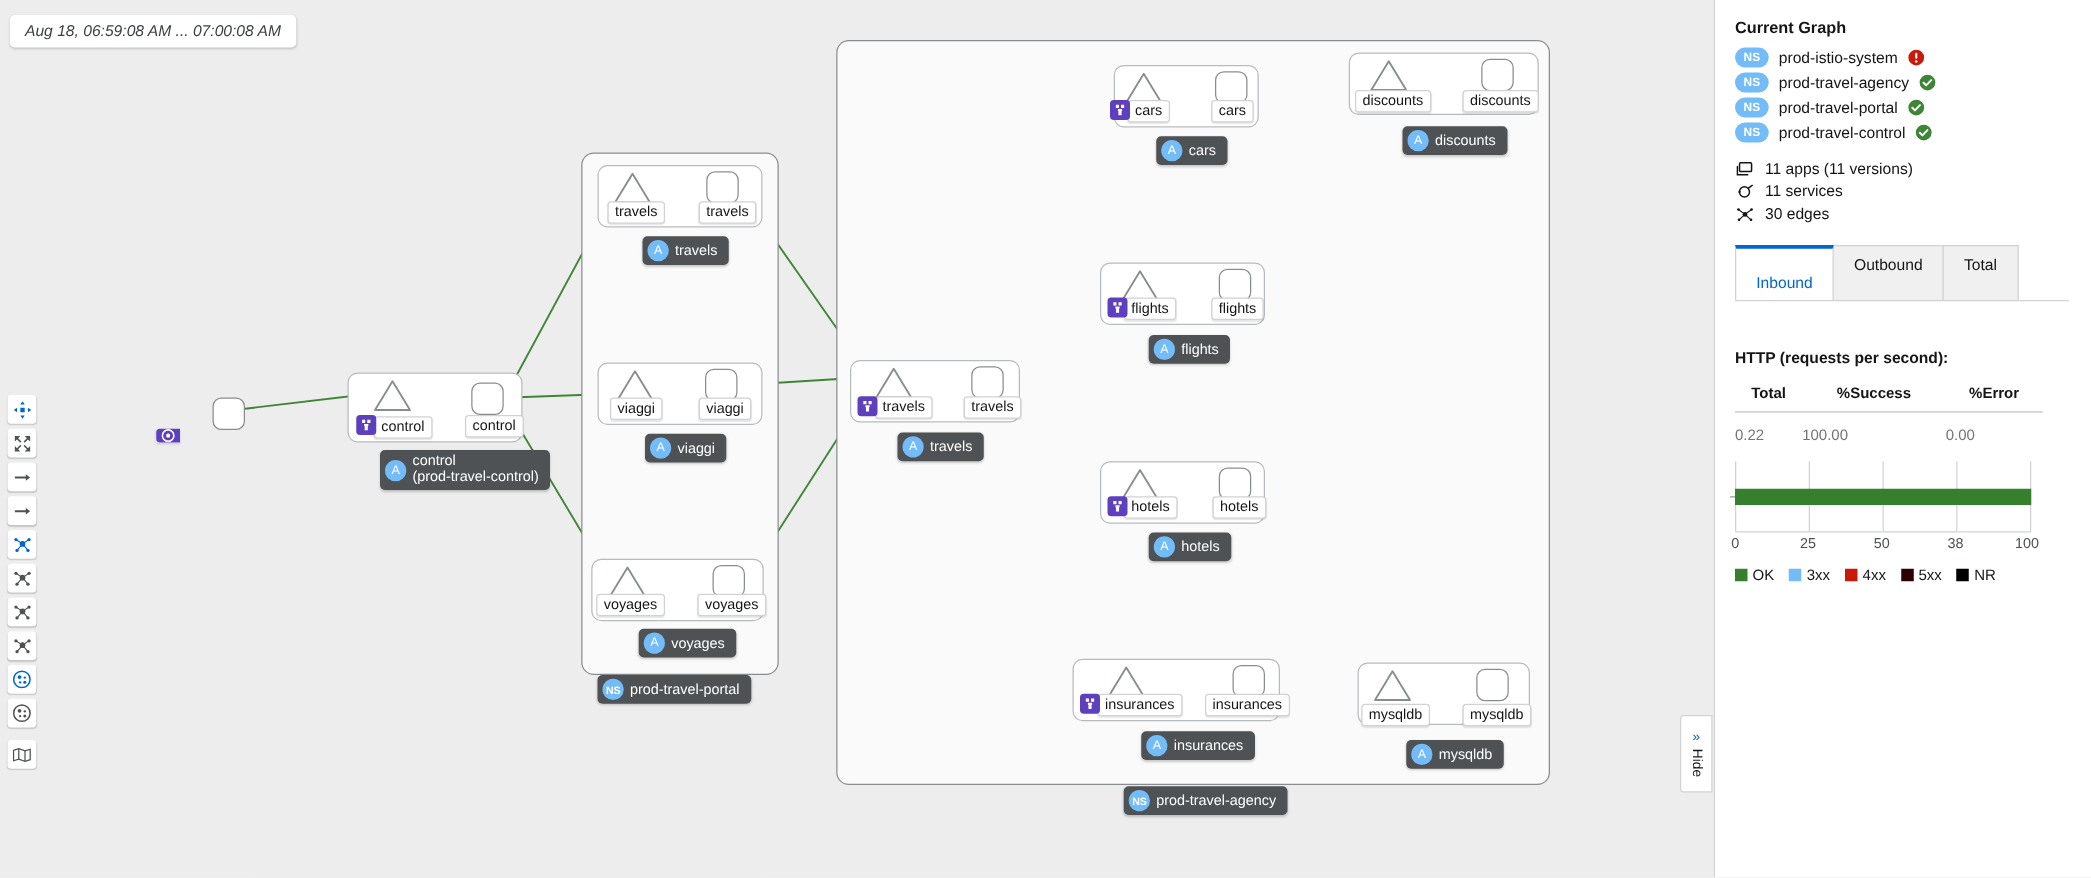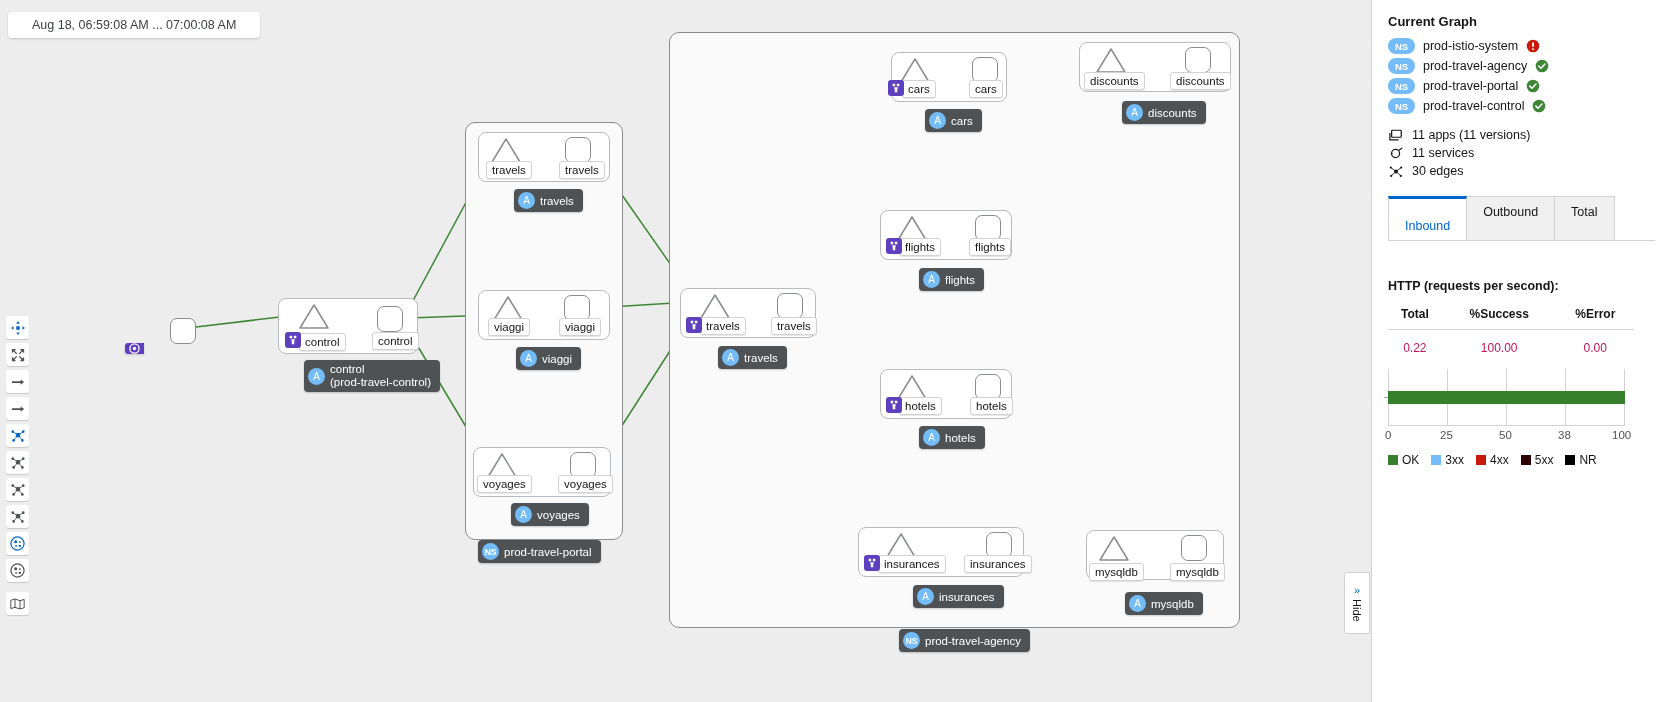--- a/index.html
+++ b/index.html
@@ -17,23 +17,23 @@
     width: 1371px; height: 702px;
     background: #ededed;
     overflow: hidden;
   }
   #edges { position: absolute; left: 0; top: 0; width: 1371px; height: 702px; }
 
   
   #timepill {
     position: absolute; left: 8px; top: 12px;
     background: #fff; border-radius: 4px;
-    padding: 6px 24px; font-size: 12.5px; color: #3c3f42;
+    padding: 6px 12px; font-size: 12.5px; color: #3c3f42;
     box-shadow: 0 1px 2px rgba(0,0,0,.18);
-    white-space: nowrap; z-index: 40;
+    white-space: nowrap; z-index: 40; font-style: italic;
   }
 
   
   #toolbar {
     position: absolute; left: 6px; top: 316px;
     display: flex; flex-direction: column; gap: 4px; z-index: 35;
   }
   .tbtn {
     width: 23px; height: 23px; background: #fff;
     border-radius: 3px; box-shadow: 0 1px 1px rgba(0,0,0,.16);
@@ -161,21 +161,21 @@
   }
   .panel-body { padding-top: 14px; }
   .httphdr { font-size: 12.5px; font-weight: bold; color: #151515; margin-bottom: 14px; margin-top: 24px; }
 
   table.metrics { width: 246px; border-collapse: collapse; }
   table.metrics th {
     font-size: 12px; font-weight: bold; color: #151515;
     text-align: center; padding: 0 0 8px; border-bottom: 1px solid #d2d2d2;
   }
   table.metrics td {
-    font-size: 12px; color: #be185d; text-align: center; padding: 11px 0 0;
+    font-size: 12px; color: #737373; text-align: left; padding: 11px 0 0;
   }
 
   
   .chartwrap { position: relative; width: 247px; height: 74px; margin-top: 14px; }
   .chart-plot { position: absolute; left: 0; top: 0; width: 237px; height: 56px; }
   .gridline { position: absolute; top: 0; width: 1px; height: 56px; background: #d2d2d2; }
   .axisline { position: absolute; left: 0; top: 56px; width: 237px; height: 1px; background: #d2d2d2; }
   .bar-ok { position: absolute; height: 13px; background: #36802d; }
   .ytick { position: absolute; left: -4px; width: 4px; height: 1px; background: #999; }
   .xlab { position: absolute; top: 60px; font-size: 11.5px; color: #4f5255; }

